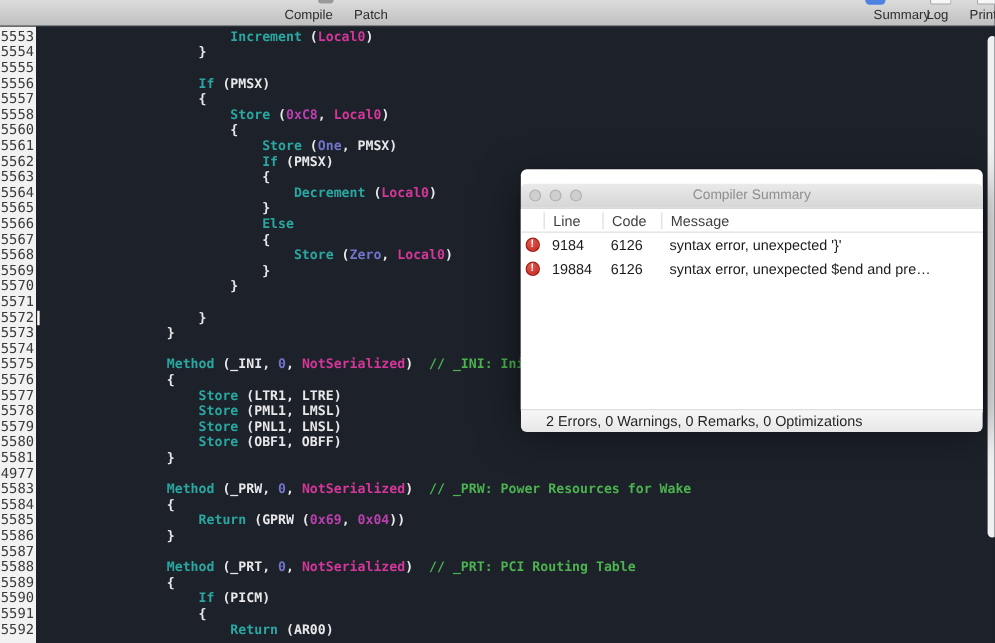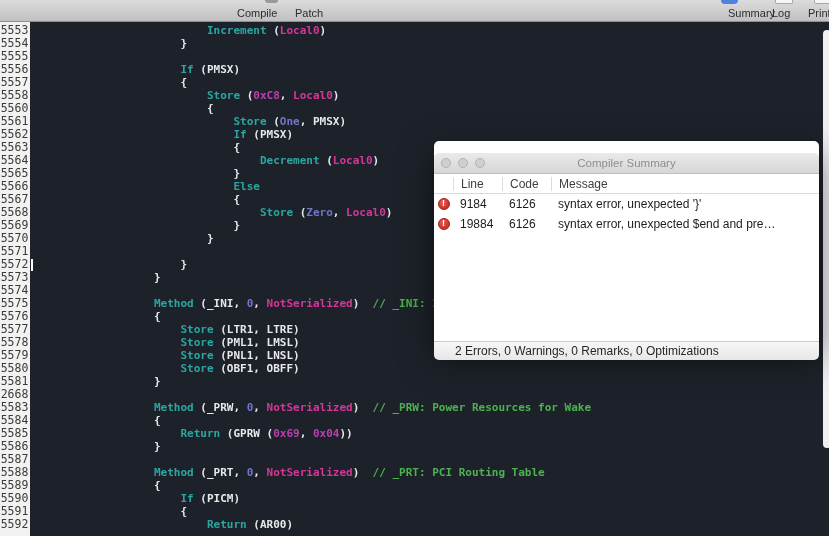--- a/index.html
+++ b/index.html
@@ -33,21 +33,21 @@
   }
   .code-lines{position:absolute;left:0;top:2px;width:100%;}
   .line{height:13px;display:flex;align-items:center;white-space:pre;}
   .ln{
     display:inline-block;width:29px;flex:0 0 29px;text-align:center;padding-right:1px;
     font-family:"DejaVu Sans Mono",monospace;font-size:11.5px;color:#3a3a3a;
     overflow:visible;line-height:13px;
   }
   .code{
     font-family:"DejaVu Sans Mono",monospace;font-size:11px;font-weight:bold;
-    line-height:13px;padding-left:18px;white-space:pre;
+    line-height:13px;padding-left:3px;white-space:pre;
   }
   .tk-kw{color:var(--c-kw,#2aa7a1);}
   .tk-pl{color:var(--c-pl,#e8e8ea);}
   .tk-loc{color:var(--c-loc,#d5369a);}
   .tk-num{color:var(--c-num,#bb3fae);}
   .tk-cst{color:var(--c-cst,#7074cb);}
   .tk-cmt{color:var(--c-cmt,#4cb24f);}
   .caret{
     position:absolute;left:31px;top:237px;width:2px;height:12px;background:#ffffff;
   }
@@ -146,21 +146,21 @@
       <div class="line"><span class="ln">5572</span><span class="code">                    <span class="tk-pl">}</span></span></div>
       <div class="line"><span class="ln">5573</span><span class="code">                <span class="tk-pl">}</span></span></div>
       <div class="line"><span class="ln">5574</span><span class="code"></span></div>
       <div class="line"><span class="ln">5575</span><span class="code">                <span class="tk-kw">Method</span><span class="tk-pl"> (_INI, </span><span class="tk-cst">0</span><span class="tk-pl">, </span><span class="tk-loc">NotSerialized</span><span class="tk-pl">)  </span><span class="tk-cmt">// _INI: Initialize</span></span></div>
       <div class="line"><span class="ln">5576</span><span class="code">                <span class="tk-pl">{</span></span></div>
       <div class="line"><span class="ln">5577</span><span class="code">                    <span class="tk-kw">Store</span><span class="tk-pl"> (LTR1, LTRE)</span></span></div>
       <div class="line"><span class="ln">5578</span><span class="code">                    <span class="tk-kw">Store</span><span class="tk-pl"> (PML1, LMSL)</span></span></div>
       <div class="line"><span class="ln">5579</span><span class="code">                    <span class="tk-kw">Store</span><span class="tk-pl"> (PNL1, LNSL)</span></span></div>
       <div class="line"><span class="ln">5580</span><span class="code">                    <span class="tk-kw">Store</span><span class="tk-pl"> (OBF1, OBFF)</span></span></div>
       <div class="line"><span class="ln">5581</span><span class="code">                <span class="tk-pl">}</span></span></div>
-      <div class="line"><span class="ln">2668</span><span class="code"></span></div>
+      <div class="line"><span class="ln">4977</span><span class="code"></span></div>
       <div class="line"><span class="ln">5583</span><span class="code">                <span class="tk-kw">Method</span><span class="tk-pl"> (_PRW, </span><span class="tk-cst">0</span><span class="tk-pl">, </span><span class="tk-loc">NotSerialized</span><span class="tk-pl">)  </span><span class="tk-cmt">// _PRW: Power Resources for Wake</span></span></div>
       <div class="line"><span class="ln">5584</span><span class="code">                <span class="tk-pl">{</span></span></div>
       <div class="line"><span class="ln">5585</span><span class="code">                    <span class="tk-kw">Return</span><span class="tk-pl"> (GPRW (</span><span class="tk-num">0x69</span><span class="tk-pl">, </span><span class="tk-num">0x04</span><span class="tk-pl">))</span></span></div>
       <div class="line"><span class="ln">5586</span><span class="code">                <span class="tk-pl">}</span></span></div>
       <div class="line"><span class="ln">5587</span><span class="code"></span></div>
       <div class="line"><span class="ln">5588</span><span class="code">                <span class="tk-kw">Method</span><span class="tk-pl"> (_PRT, </span><span class="tk-cst">0</span><span class="tk-pl">, </span><span class="tk-loc">NotSerialized</span><span class="tk-pl">)  </span><span class="tk-cmt">// _PRT: PCI Routing Table</span></span></div>
       <div class="line"><span class="ln">5589</span><span class="code">                <span class="tk-pl">{</span></span></div>
       <div class="line"><span class="ln">5590</span><span class="code">                    <span class="tk-kw">If</span><span class="tk-pl"> (PICM)</span></span></div>
       <div class="line"><span class="ln">5591</span><span class="code">                    <span class="tk-pl">{</span></span></div>
       <div class="line"><span class="ln">5592</span><span class="code">                        <span class="tk-kw">Return</span><span class="tk-pl"> (AR00)</span></span></div>

